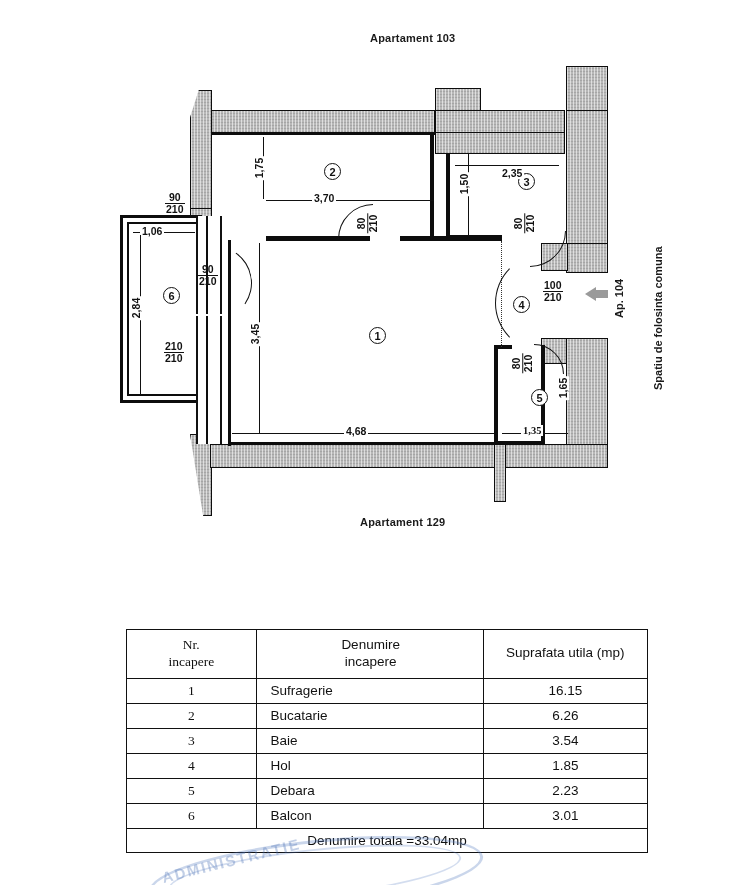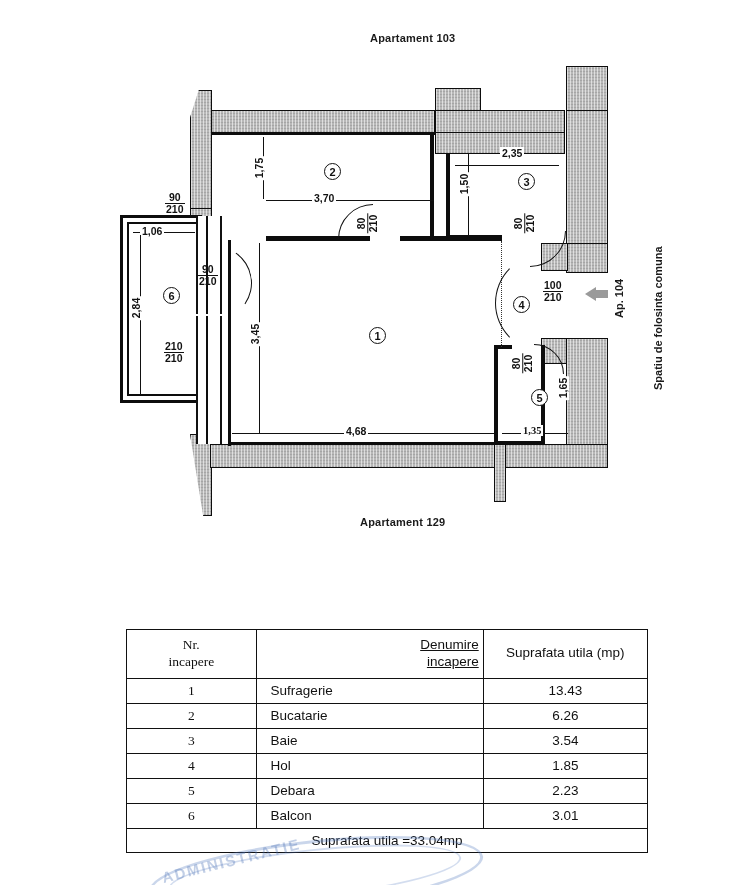--- a/index.html
+++ b/index.html
@@ -208,21 +208,21 @@
       <span>6</span>
     </div>
 
   <div class="dimh" style="left:266px;top:200px;width:168px;"></div>
   <div class="dimtxt" style="left:312px;top:192px;">3,70</div>
 
   <div class="dimv" style="left:263px;top:137px;height:62px;"></div>
   <div class="dimtxt rot" style="left:247px;top:162px;">1,75</div>
 
   <div class="dimh" style="left:455px;top:165px;width:104px;"></div>
-  <div class="dimtxt" style="left:500px;top:147px;">2,35</div>
+  <div class="dimtxt" style="left:500px;top:167px;">2,35</div>
 
   <div class="dimv" style="left:468px;top:154px;height:82px;"></div>
   <div class="dimtxt rot" style="left:452px;top:178px;">1,50</div>
 
   <div class="dimh" style="left:232px;top:433px;width:262px;"></div>
   <div class="dimtxt" style="left:344px;top:425px;">4,68</div>
 
   <div class="dimv" style="left:259px;top:243px;height:190px;"></div>
   <div class="dimtxt rot" style="left:243px;top:328px;">3,45</div>
 
@@ -242,32 +242,32 @@
   <div class="arrowleft" style="left:585px;top:287px;"></div>
 </div>
 
 <table id="area-table">
   <thead>
     <tr>
       <th class="c-nr">
         <div>Nr.</div>
         <div>incapere</div>
       </th>
-      <th class="c-name" style="text-align:right;padding-left:6px !important;text-decoration:underline;">
+      <th class="c-name" style="text-align:center;padding-left:6px !important;">
         <div>Denumire</div>
         <div>incapere</div>
       </th>
       <th class="c-area">Suprafata utila (mp)</th>
     </tr>
   </thead>
   <tbody>
     <tr>
       <td class="c-nr">1</td>
       <td class="c-name">Sufragerie</td>
-      <td class="c-area">13.43</td>
+      <td class="c-area">16.15</td>
     </tr>
     <tr>
       <td class="c-nr">2</td>
       <td class="c-name">Bucatarie</td>
       <td class="c-area">6.26</td>
     </tr>
     <tr>
       <td class="c-nr">3</td>
       <td class="c-name">Baie</td>
       <td class="c-area">3.54</td>
@@ -281,20 +281,20 @@
       <td class="c-nr">5</td>
       <td class="c-name">Debara</td>
       <td class="c-area">2.23</td>
     </tr>
     <tr>
       <td class="c-nr">6</td>
       <td class="c-name">Balcon</td>
       <td class="c-area">3.01</td>
     </tr>
     <tr class="totalrow">
-      <td colspan="3">Suprafata utila =33.04mp</td>
+      <td colspan="3">Denumire totala =33.04mp</td>
     </tr>
   </tbody>
 </table>
 
 <div class="stamp"></div>
 <div class="stamp2"></div>
 <div class="stamptxt" style="left:160px;top:852px;transform:rotate(-14deg);">ADMINISTRATIE</div>
 
 </body></html>

